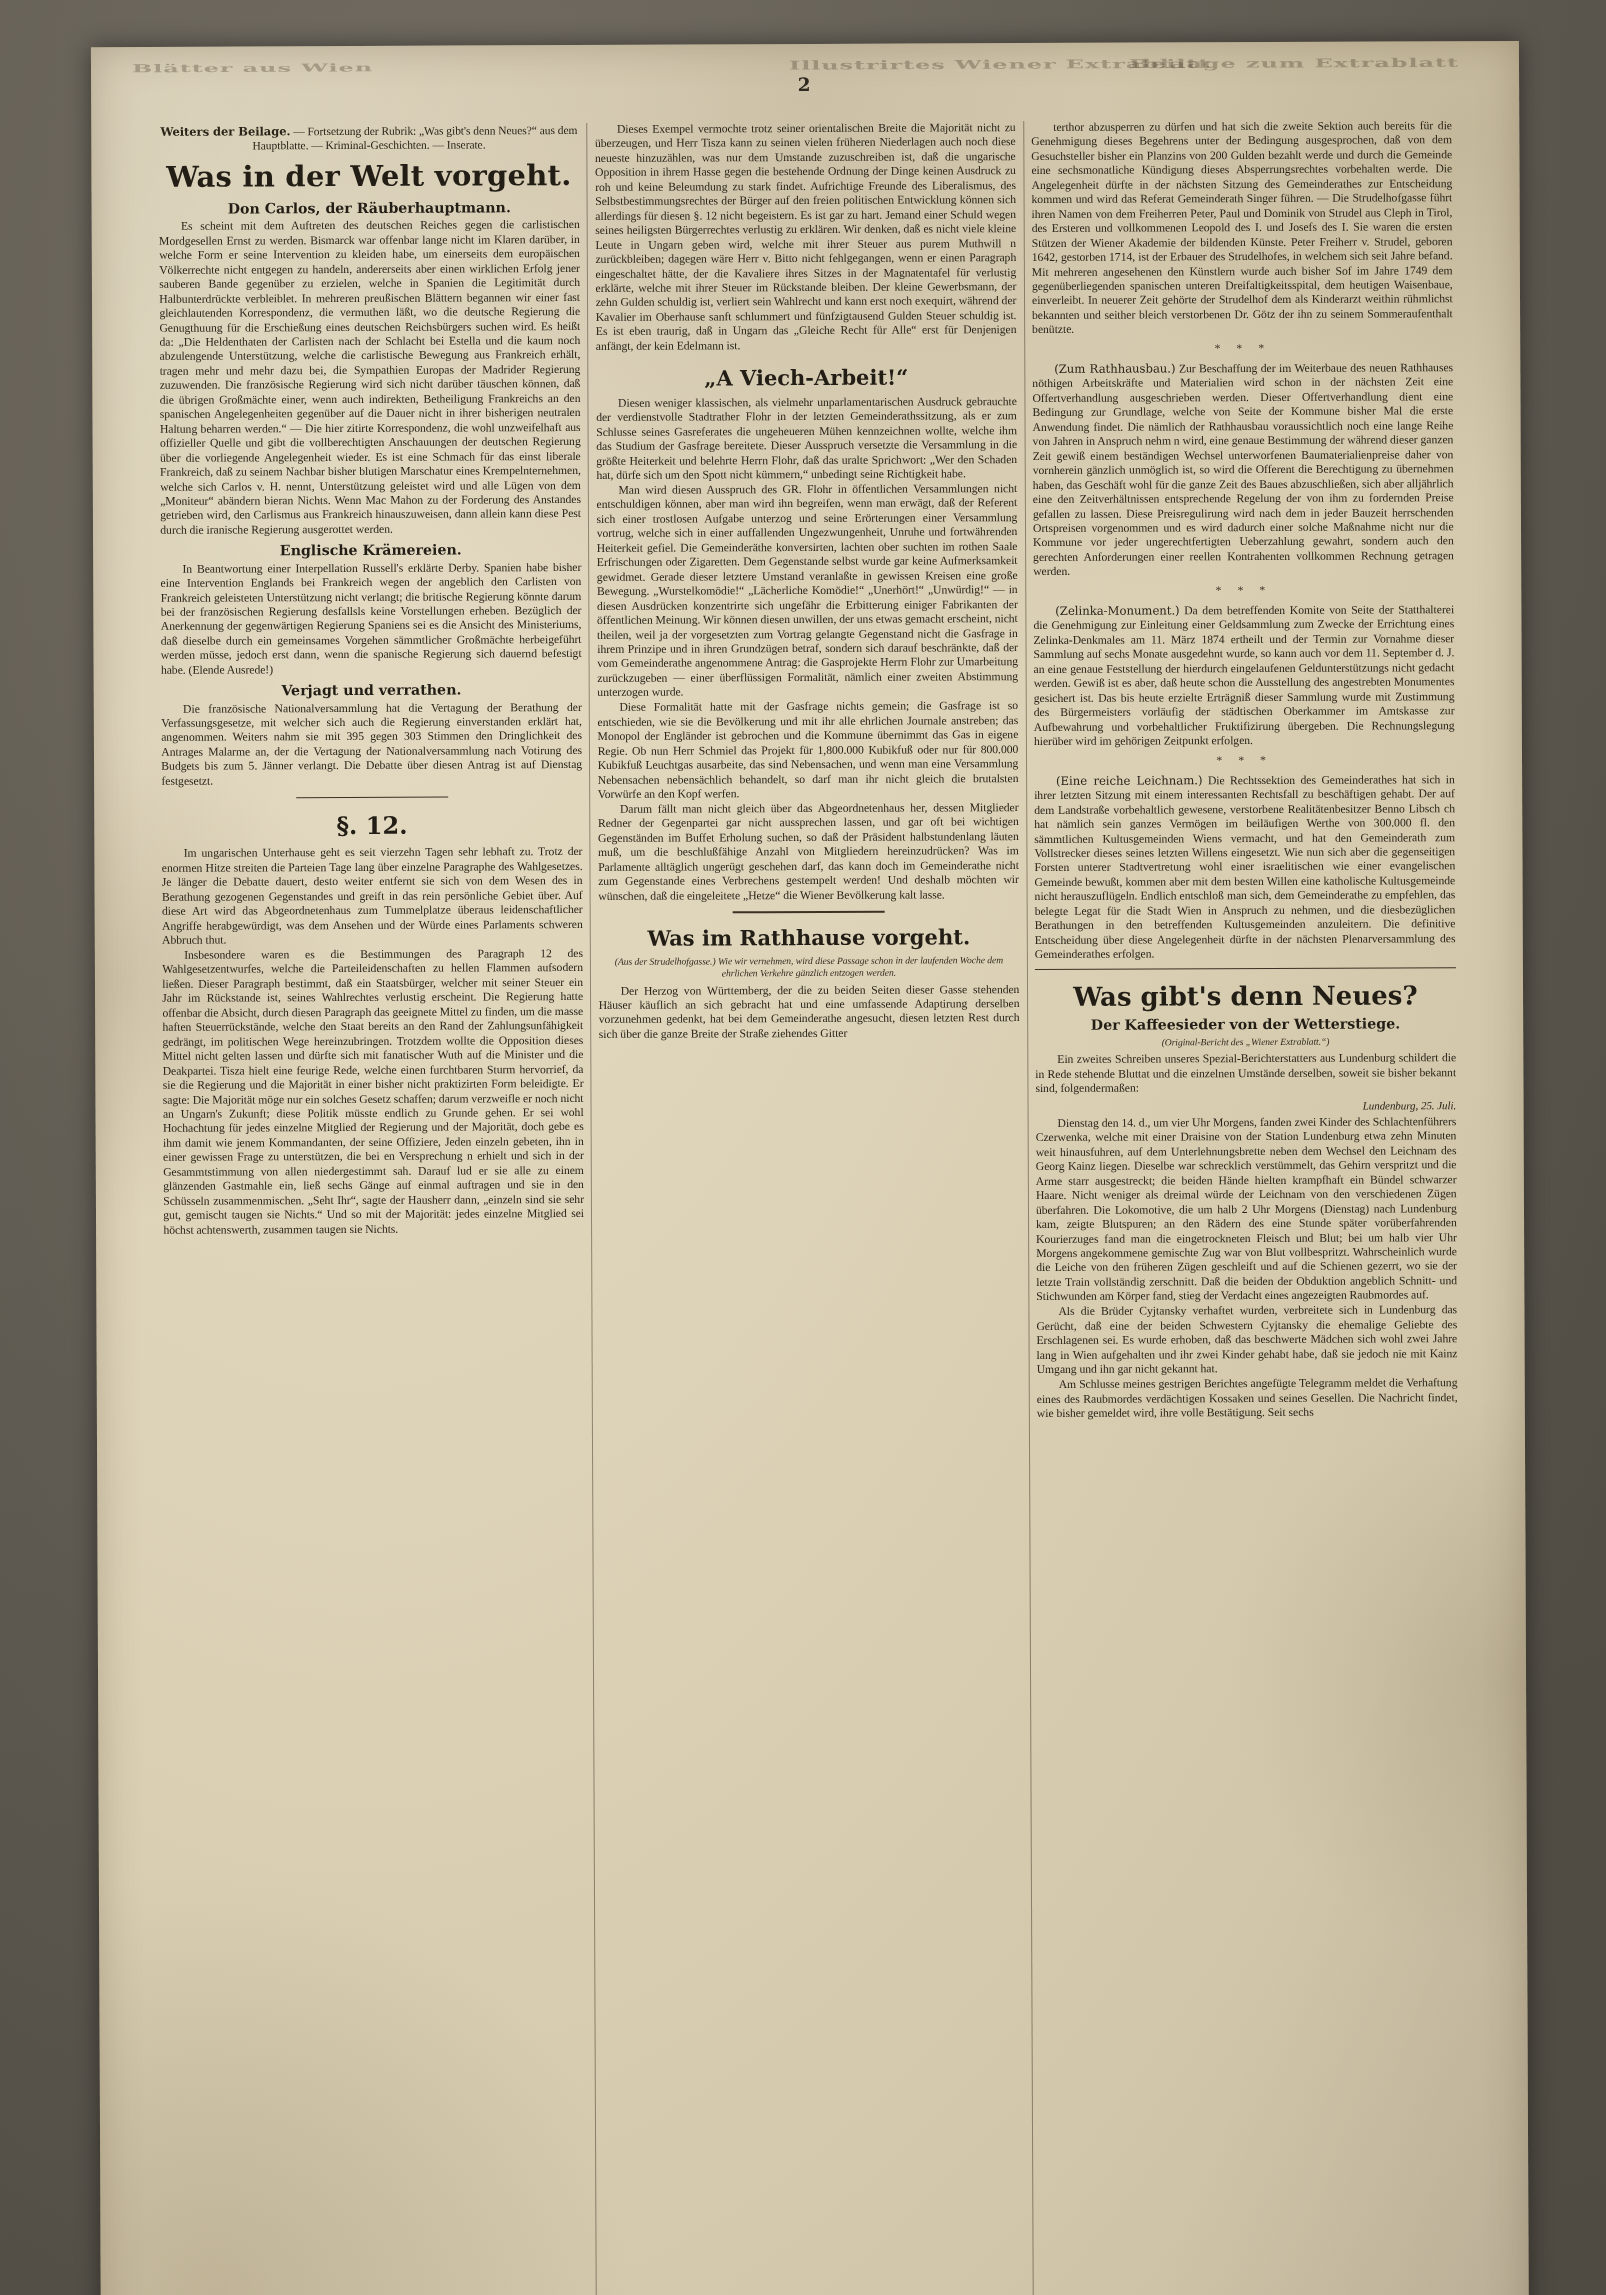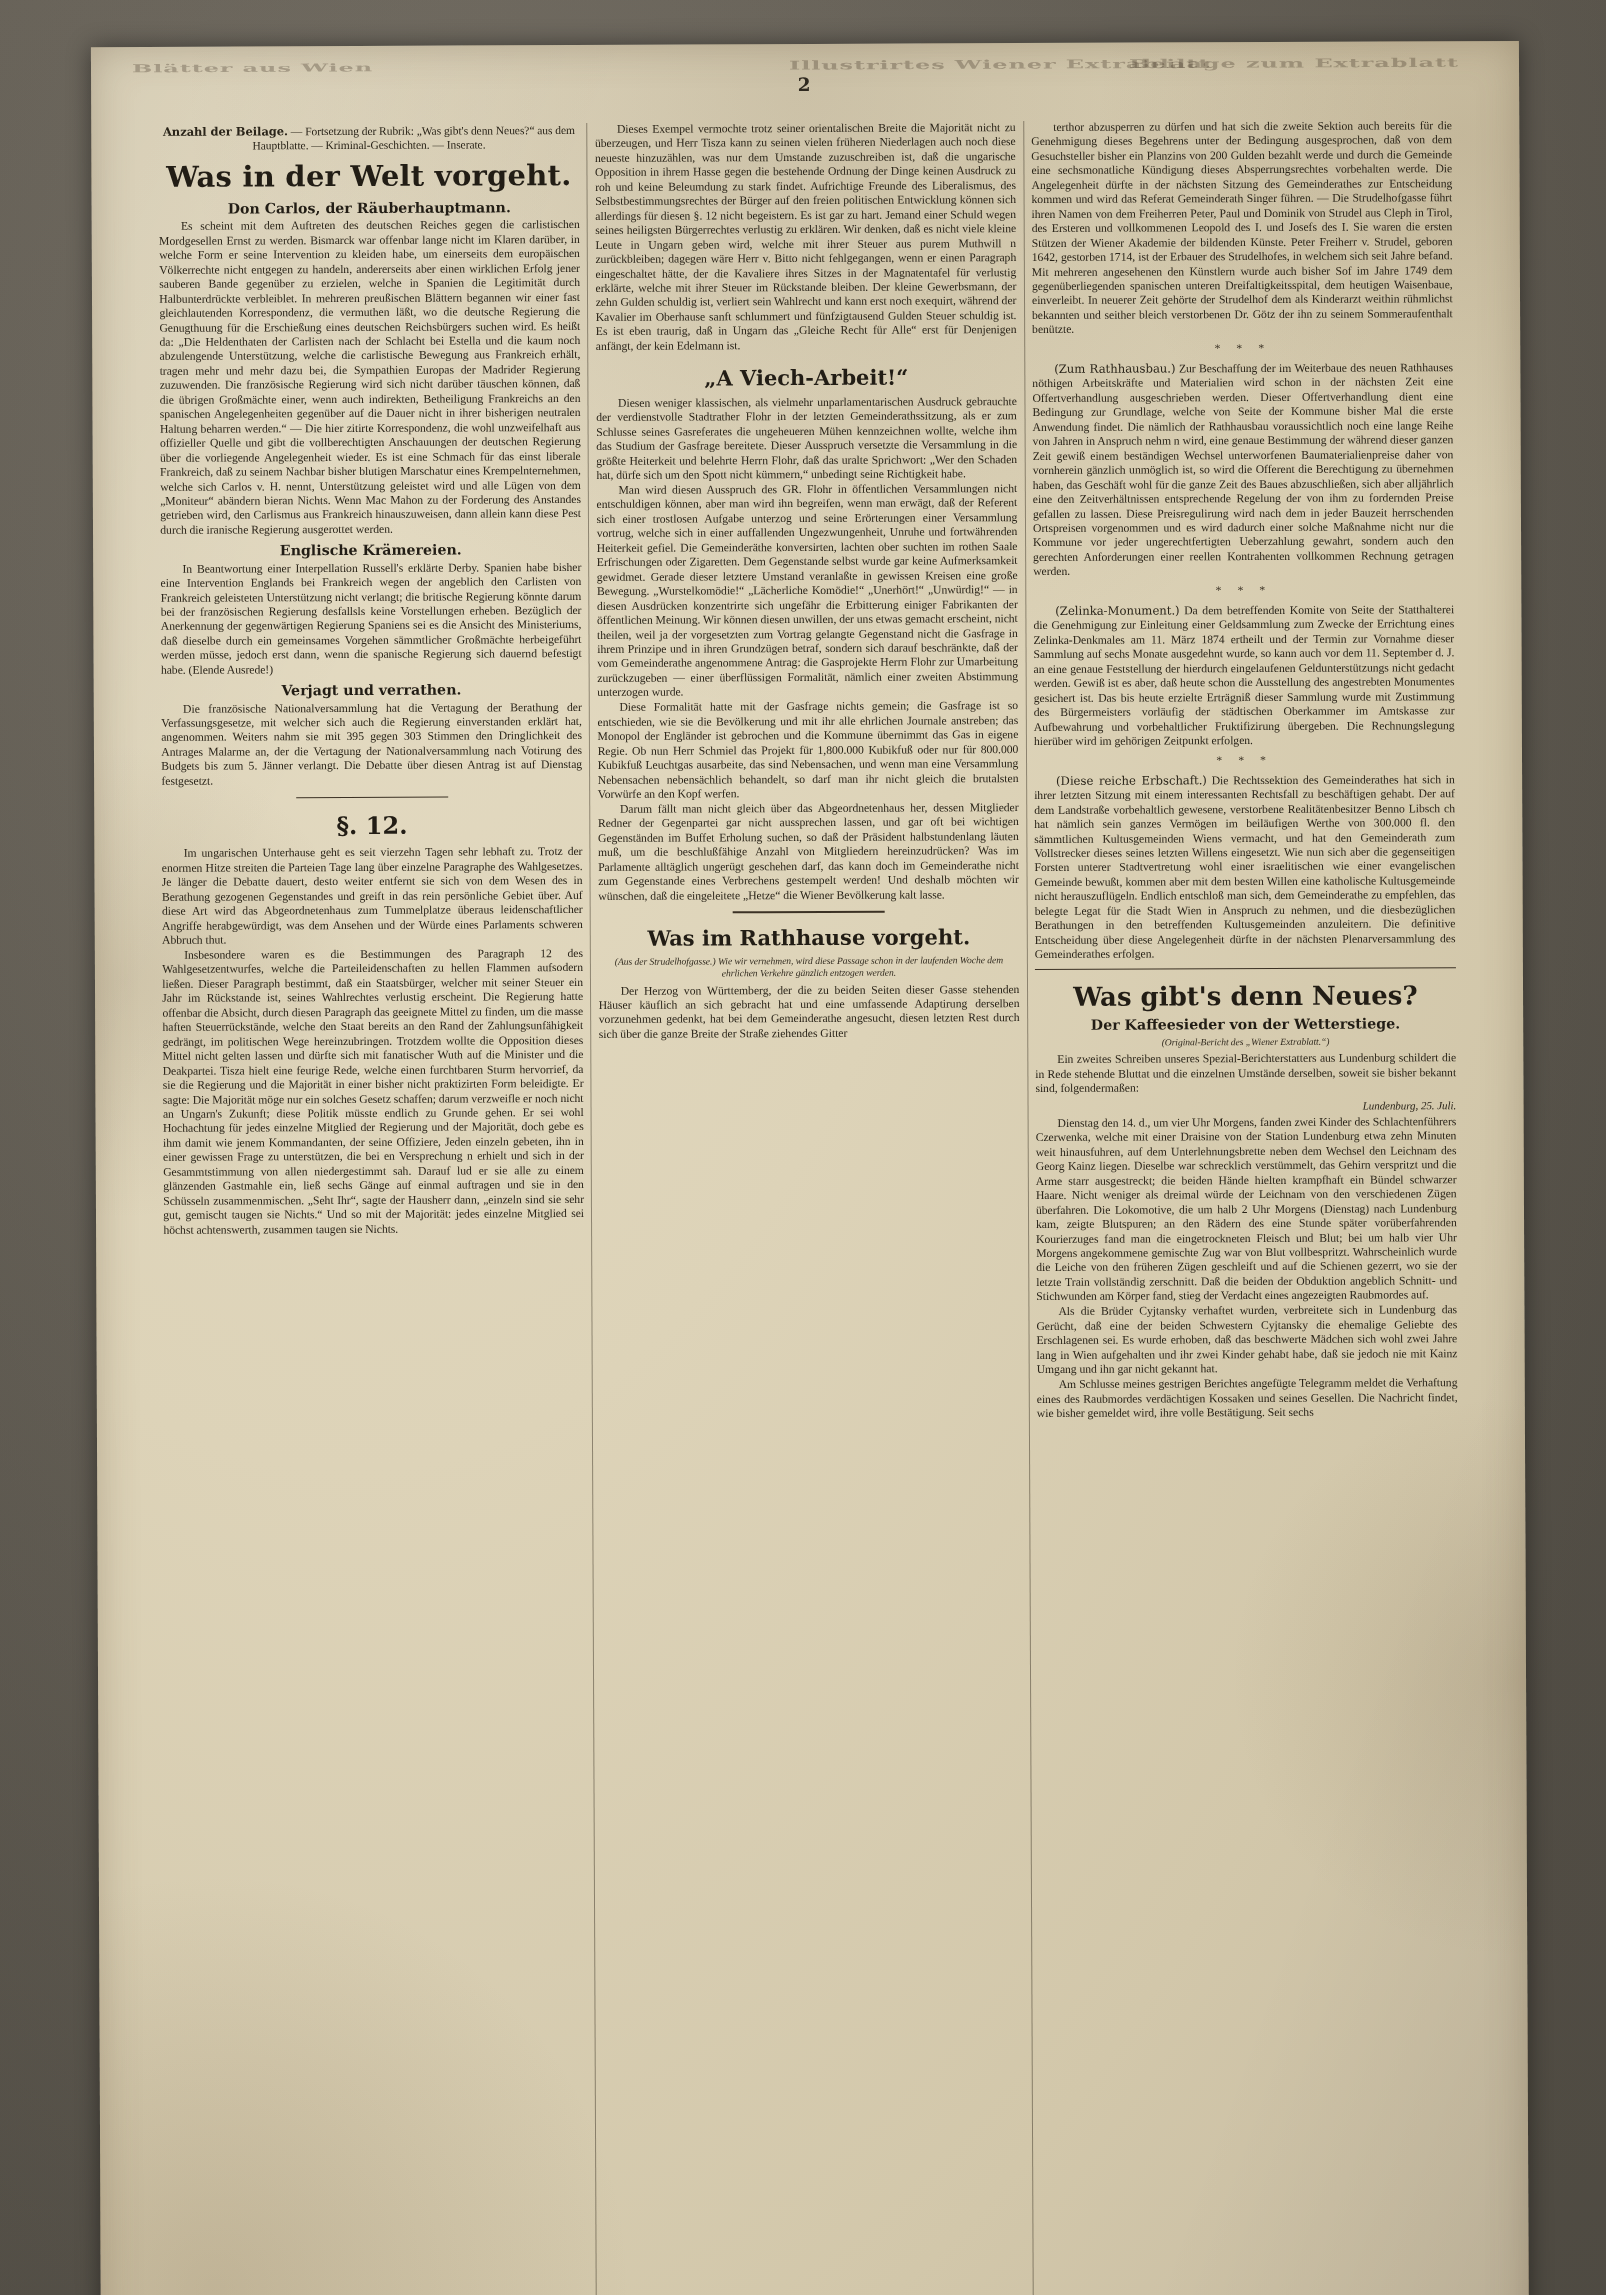--- a/index.html
+++ b/index.html
@@ -229,21 +229,21 @@
     <div class="masthead-ghost">
       <div class="mg-left">Blätter aus Wien</div>
       <div class="mg-mid">Illustrirtes Wiener Extrablatt</div>
       <div class="mg-right">Beilage zum Extrablatt</div>
     </div>
     <div class="pagenum">2</div>
 
     <div id="content">
 
       <div class="col">
-        <p class="lead-note" id="lead-note-html"><b>Anzahl der Beilage.</b> — Fortsetzung der Rubrik: „Was gibt's denn Neues?“ aus dem Hauptblatte. — Kriminal-Geschichten. — Inserate.</p>
+        <p class="lead-note" id="lead-note-html"><b>Weiters der Beilage.</b> — Fortsetzung der Rubrik: „Was gibt's denn Neues?“ aus dem Hauptblatte. — Kriminal-Geschichten. — Inserate.</p>
 
         <h1 class="headline">Was in der Welt vorgeht.</h1>
         <h3 class="subhead">Don Carlos, der Räuberhauptmann.</h3>
         <p>Es scheint mit dem Auftreten des deutschen Reiches gegen die carlistischen Mordgesellen Ernst zu werden. Bismarck war offenbar lange nicht im Klaren darüber, in welche Form er seine Intervention zu kleiden habe, um einerseits dem europäischen Völkerrechte nicht entgegen zu handeln, andererseits aber einen wirklichen Erfolg jener sauberen Bande gegenüber zu erzielen, welche in Spanien die Legitimität durch Halbunterdrückte verbleiblet. In mehreren preußischen Blättern begannen wir einer fast gleichlautenden Korrespondenz, die vermuthen läßt, wo die deutsche Regierung die Genugthuung für die Erschießung eines deutschen Reichsbürgers suchen wird. Es heißt da: „Die Heldenthaten der Carlisten nach der Schlacht bei Estella und die kaum noch abzulengende Unterstützung, welche die carlistische Bewegung aus Frankreich erhält, tragen mehr und mehr dazu bei, die Sympathien Europas der Madrider Regierung zuzuwenden. Die französische Regierung wird sich nicht darüber täuschen können, daß die übrigen Großmächte einer, wenn auch indirekten, Betheiligung Frankreichs an den spanischen Angelegenheiten gegenüber auf die Dauer nicht in ihrer bisherigen neutralen Haltung beharren werden.“ — Die hier zitirte Korrespondenz, die wohl unzweifelhaft aus offizieller Quelle und gibt die vollberechtigten Anschauungen der deutschen Regierung über die vorliegende Angelegenheit wieder. Es ist eine Schmach für das einst liberale Frankreich, daß zu seinem Nachbar bisher blutigen Marschatur eines Krempelnternehmen, welche sich Carlos v. H. nennt, Unterstützung geleistet wird und alle Lügen von dem „Moniteur“ abändern bieran Nichts. Wenn Mac Mahon zu der Forderung des Anstandes getrieben wird, den Carlismus aus Frankreich hinauszuweisen, dann allein kann diese Pest durch die iranische Regierung ausgerottet werden.</p>
 
         <h3 class="subhead">Englische Krämereien.</h3>
         <p>In Beantwortung einer Interpellation Russell's erklärte Derby. Spanien habe bisher eine Intervention Englands bei Frankreich wegen der angeblich den Carlisten von Frankreich geleisteten Unterstützung nicht verlangt; die britische Regierung könnte darum bei der französischen Regierung desfallsls keine Vorstellungen erheben. Bezüglich der Anerkennung der gegenwärtigen Regierung Spaniens sei es die Ansicht des Ministeriums, daß dieselbe durch ein gemeinsames Vorgehen sämmtlicher Großmächte herbeigeführt werden müsse, jedoch erst dann, wenn die spanische Regierung sich dauernd befestigt habe. (Elende Ausrede!)</p>
 
         <h3 class="subhead">Verjagt und verrathen.</h3>
         <p>Die französische Nationalversammlung hat die Vertagung der Berathung der Verfassungsgesetze, mit welcher sich auch die Regierung einverstanden erklärt hat, angenommen. Weiters nahm sie mit 395 gegen 303 Stimmen den Dringlichkeit des Antrages Malarme an, der die Vertagung der Nationalversammlung nach Votirung des Budgets bis zum 5. Jänner verlangt. Die Debatte über diesen Antrag ist auf Dienstag festgesetzt.</p>
@@ -284,21 +284,21 @@
         <div class="stars">* * *</div>
 
         <p>
           <span class="para-head">(Zelinka-Monument.)</span>
           <span>Da dem betreffenden Komite von Seite der Statthalterei die Genehmigung zur Einleitung einer Geldsammlung zum Zwecke der Errichtung eines Zelinka-Denkmales am 11. März 1874 ertheilt und der Termin zur Vornahme dieser Sammlung auf sechs Monate ausgedehnt wurde, so kann auch vor dem 11. September d. J. an eine genaue Feststellung der hierdurch eingelaufenen Geldunterstützungs nicht gedacht werden. Gewiß ist es aber, daß heute schon die Ausstellung des angestrebten Monumentes gesichert ist. Das bis heute erzielte Erträgniß dieser Sammlung wurde mit Zustimmung des Bürgermeisters vorläufig der städtischen Oberkammer im Amtskasse zur Aufbewahrung und vorbehaltlicher Fruktifizirung übergeben. Die Rechnungslegung hierüber wird im gehörigen Zeitpunkt erfolgen.</span>
         </p>
 
         <div class="stars">* * *</div>
 
         <p>
-          <span class="para-head">(Diese reiche Erbschaft.)</span>
+          <span class="para-head">(Eine reiche Leichnam.)</span>
           <span>Die Rechtssektion des Gemeinderathes hat sich in ihrer letzten Sitzung mit einem interessanten Rechtsfall zu beschäftigen gehabt. Der auf dem Landstraße vorbehaltlich gewesene, verstorbene Realitätenbesitzer Benno Libsch ch hat nämlich sein ganzes Vermögen im beiläufigen Werthe von 300.000 fl. den sämmtlichen Kultusgemeinden Wiens vermacht, und hat den Gemeinderath zum Vollstrecker dieses seines letzten Willens eingesetzt. Wie nun sich aber die gegenseitigen Forsten unterer Stadtvertretung wohl einer israelitischen wie einer evangelischen Gemeinde bewußt, kommen aber mit dem besten Willen eine katholische Kultusgemeinde nicht herauszuflügeln. Endlich entschloß man sich, dem Gemeinderathe zu empfehlen, das belegte Legat für die Stadt Wien in Anspruch zu nehmen, und die diesbezüglichen Berathungen in den betreffenden Kultusgemeinden anzuleitern. Die definitive Entscheidung über diese Angelegenheit dürfte in der nächsten Plenarversammlung des Gemeinderathes erfolgen.</span>
         </p>
 
         <div class="hr-full"></div>
 
         <h2 class="headline big">Was gibt's denn Neues?</h2>
         <h3 class="subhead">Der Kaffeesieder von der Wetterstiege.</h3>
         <p class="origin-note">(Original-Bericht des „Wiener Extrablatt.“)</p>
 
         <p>Ein zweites Schreiben unseres Spezial-Berichterstatters aus Lundenburg schildert die in Rede stehende Bluttat und die einzelnen Umstände derselben, soweit sie bisher bekannt sind, folgendermaßen:</p>

